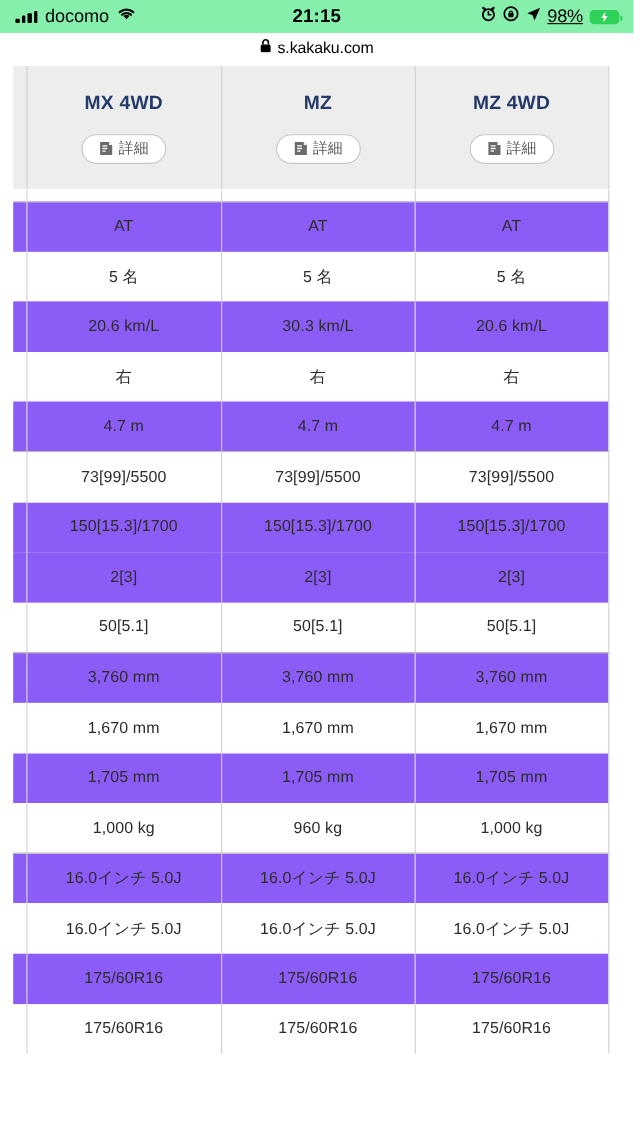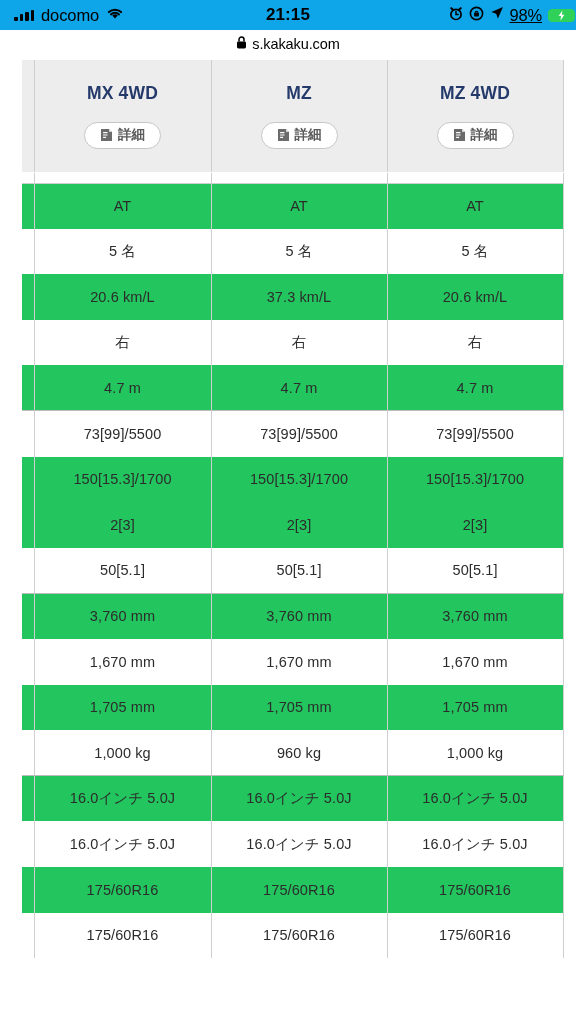--- a/index.html
+++ b/index.html
@@ -7,23 +7,23 @@
     width: 576px; height: 1024px;
     background: #ffffff;
     font-family: "Liberation Sans", "DejaVu Sans", sans-serif;
     overflow: hidden;
   }
 
   
   #statusbar {
     position: relative;
     height: 30px;
-    background: #0ea5e9;
+    background: #86efac;
     display: flex; align-items: center;
-    padding: 0 1px 0 14px;
+    padding: 0 13px 0 14px;
     color: #000;
   }
   .sb-left { display: flex; align-items: center; gap: 7px; }
   .sb-center {
     position: absolute; left: 0; right: 0; top: 0; height: 30px;
     display: flex; align-items: center; justify-content: center;
     pointer-events: none;
   }
   .sb-clock { font-size: 17px; font-weight: 600; letter-spacing: .1px; }
   .sb-right { display: flex; align-items: center; gap: 6px; margin-left: auto; text-decoration: underline; }
@@ -57,21 +57,21 @@
   #urlbar .url-text { font-size: 14.5px; letter-spacing: -.1px; }
 
   
   #table-wrap {
     position: relative;
     height: 967px;
     background: #ffffff;
     overflow: hidden;
   }
   .tbl {
-    position: absolute; left: 22px; top: 3px;
+    position: absolute; left: 12px; top: 3px;
     width: 541px;
   }
 
   table { border-collapse: collapse; width: 541px; table-layout: fixed; }
   col.c0 { width: 12px; }
   col.c1 { width: 177px; }
   col.c2 { width: 176px; }
   col.c3 { width: 176px; }
 
   
@@ -84,38 +84,38 @@
   }
   thead th.spacer { background: #ededed; border-right: 1px solid #cfcfcf; }
   .grade-name {
     font-size: 17.5px; font-weight: bold; color: #243a6b;
     letter-spacing: .2px; margin-bottom: 18px;
   }
   .detail-btn {
     display: inline-flex; align-items: center; justify-content: center; gap: 5px;
     background: #ffffff; border: 1px solid #c6c6c6; border-radius: 14px;
     height: 27px; padding: 0 15px;
-    font-size: 13.5px; color: #5b5b5b; font-weight: 700;
+    font-size: 13.5px; color: #5b5b5b; font-weight: 400;
     cursor: pointer;
   }
   .detail-btn .doc-ico { display: inline-flex; }
 
   tbody td {
     height: 45.6px;
     border-right: 1px solid #cfcfcf;
     text-align: center;
     vertical-align: middle;
     font-size: 14.5px;
     color: #2c2c2c;
     letter-spacing: .1px;
     padding: 0 4px;
     white-space: nowrap;
   }
   tbody td.strip { border-right: 1px solid #cfcfcf; padding: 0; }
-  tbody tr.odd td { background: #22c55e; }
+  tbody tr.odd td { background: #8b5cf6; }
   tbody tr.even td { background: #ffffff; }
   tbody tr.group-end td { border-bottom: 1.6px solid #bdbdbd; }
   thead tr th { border-bottom: 1.6px solid #ffffff; }
 
   
   .hdr-gap td { height: 11px !important; background: #ffffff !important;
                 border-right: 1px solid #cfcfcf; border-bottom: 1px solid #cfcfcf; }
 </style>
 </head>
 <body>
@@ -240,21 +240,21 @@
           </tr>
           <tr class="even">
             <td class="strip"></td>
             <td>5 名</td>
             <td>5 名</td>
             <td>5 名</td>
           </tr>
           <tr class="odd">
             <td class="strip"></td>
             <td>20.6 km/L</td>
-            <td>37.3 km/L</td>
+            <td>30.3 km/L</td>
             <td>20.6 km/L</td>
           </tr>
           <tr class="even">
             <td class="strip"></td>
             <td>右</td>
             <td>右</td>
             <td>右</td>
           </tr>
           <tr class="odd group-end">
             <td class="strip"></td>

